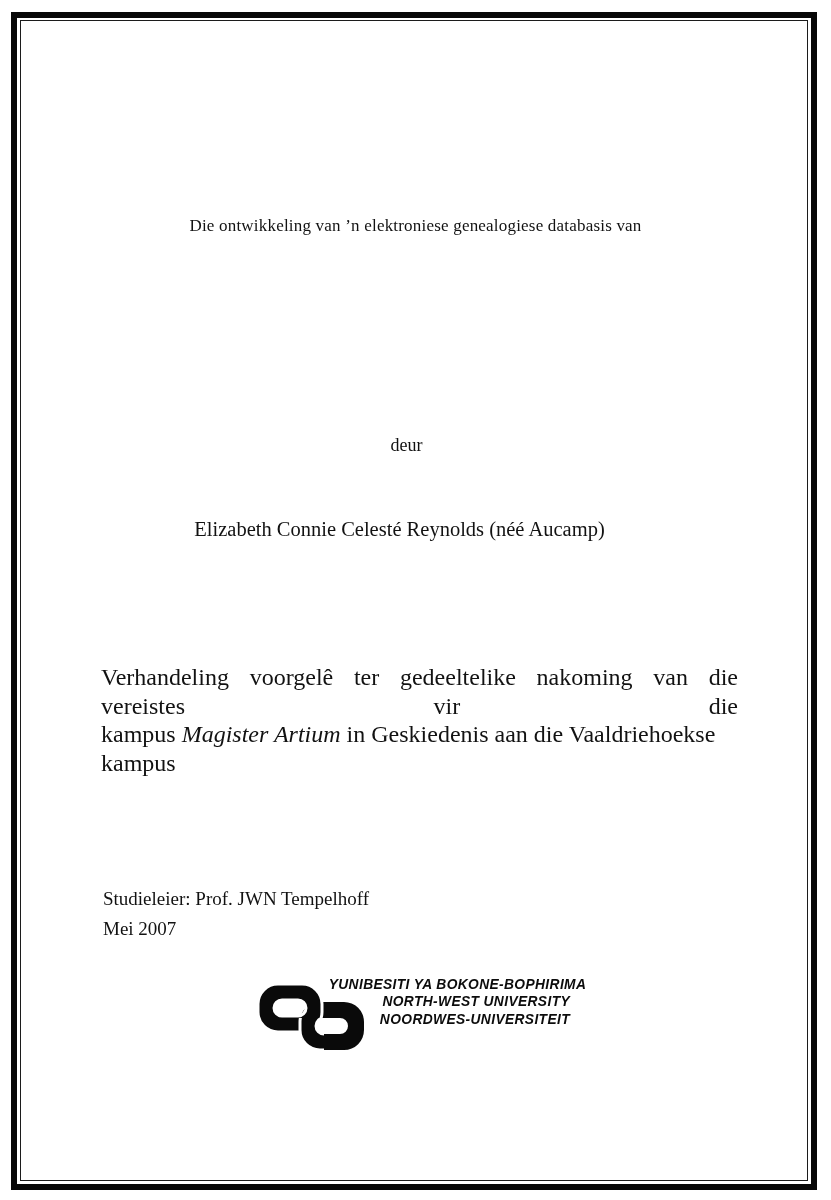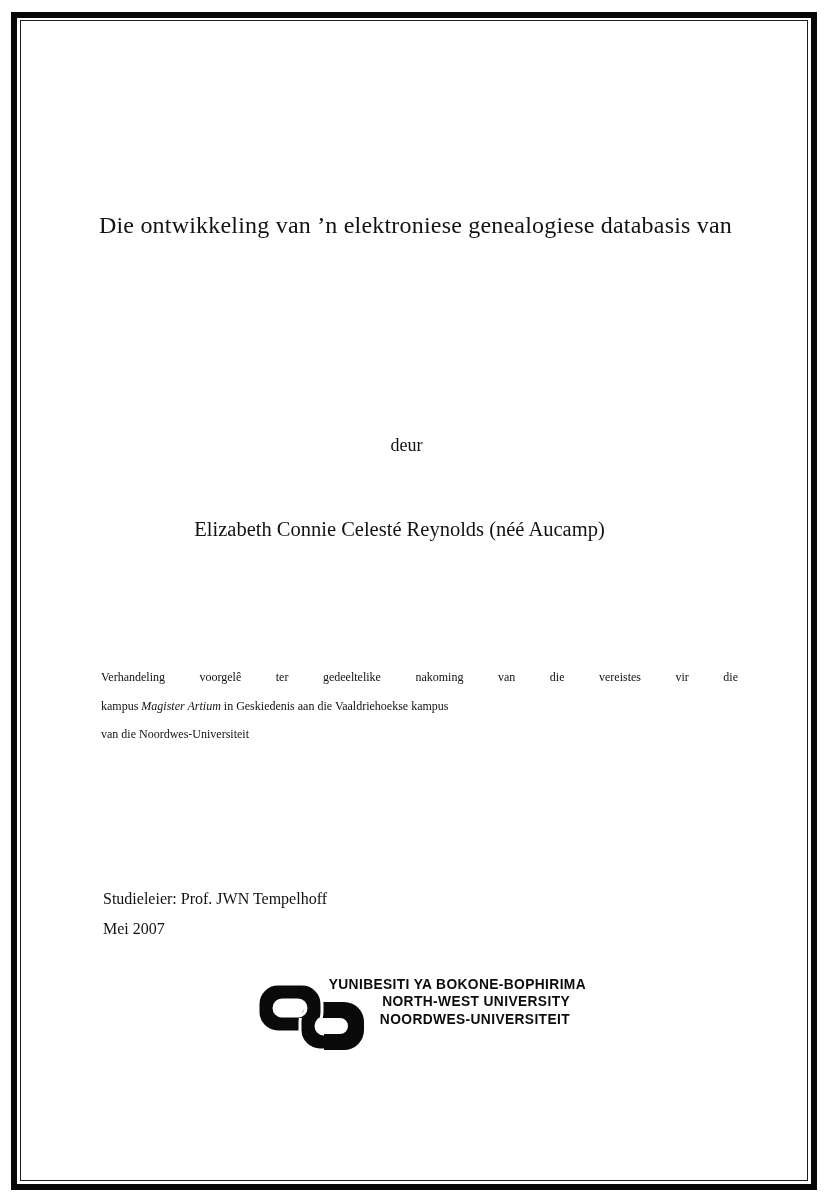--- a/index.html
+++ b/index.html
@@ -19,21 +19,21 @@
   }
   .frame-inner {
     position: absolute;
     left: 20px; top: 20px; right: 23px; bottom: 19px;
     border: 1.5px solid #1c1c1c;
   }
   .title {
     position: absolute;
     top: 203px; left: 45px; right: 45px;
     text-align: center;
-    font-size: 24px;
+    font-size: 17px;
     letter-spacing: 0.2px;
   }
   .title div { line-height: 45px; }
   .byline {
     position: absolute;
     top: 432px; left: 0; right: 18px;
     text-align: center;
     font-size: 18px;
     line-height: 26px;
   }
@@ -41,38 +41,38 @@
     position: absolute;
     top: 514px; left: 0; right: 0;
     text-align: center;
     font-size: 20.5px;
     line-height: 30px;
     transform: translateX(-16px);
   }
   .statement {
     position: absolute;
     top: 663px; left: 101px; width: 637px;
-    font-size: 12px;
+    font-size: 24px;
     line-height: 28.5px;
   }
   .stmt-justify {
     text-align: justify;
     text-align-last: justify;
   }
   .statement i { }
   .supervisor {
     position: absolute;
     top: 884px; left: 103px;
-    font-size: 16px;
+    font-size: 19px;
     line-height: 30px;
   }
   .logo {
     position: absolute;
     left: 258px; top: 974px;
-    width: 330px; height: 82px;
+    width: 330px; height: 82px; font-style: italic;
   }
   .logo-mark {
     position: absolute;
     left: 0; top: 2px;
     width: 106px; height: 76px;
   }
   .logo-text {
     position: absolute;
     left: 58px; top: 2px; width: 254px;
     text-align: right;
@@ -101,21 +101,20 @@
 
   <div class="byline">deur</div>
 
   <div class="author">Elizabeth Connie Celesté Reynolds (néé Aucamp)</div>
 
   <div class="statement">
     <div class="stmt-justify">Verhandeling voorgelê ter gedeeltelike nakoming van die vereistes vir die</div>
     <div><span>kampus</span>
       <i>Magister Artium</i>
       <span>in Geskiedenis aan die Vaaldriehoekse kampus</span></div>
-    <div>van die Noordwes-Universiteit</div>
   </div>
 
   <div class="supervisor">
     <div>Studieleier: Prof. JWN Tempelhoff</div>
     <div>Mei 2007</div>
   </div>
 
   <div class="logo">
     <svg class="logo-mark" viewBox="0 0 106 76" xmlns="http://www.w3.org/2000/svg" aria-hidden="true">
       <defs>

